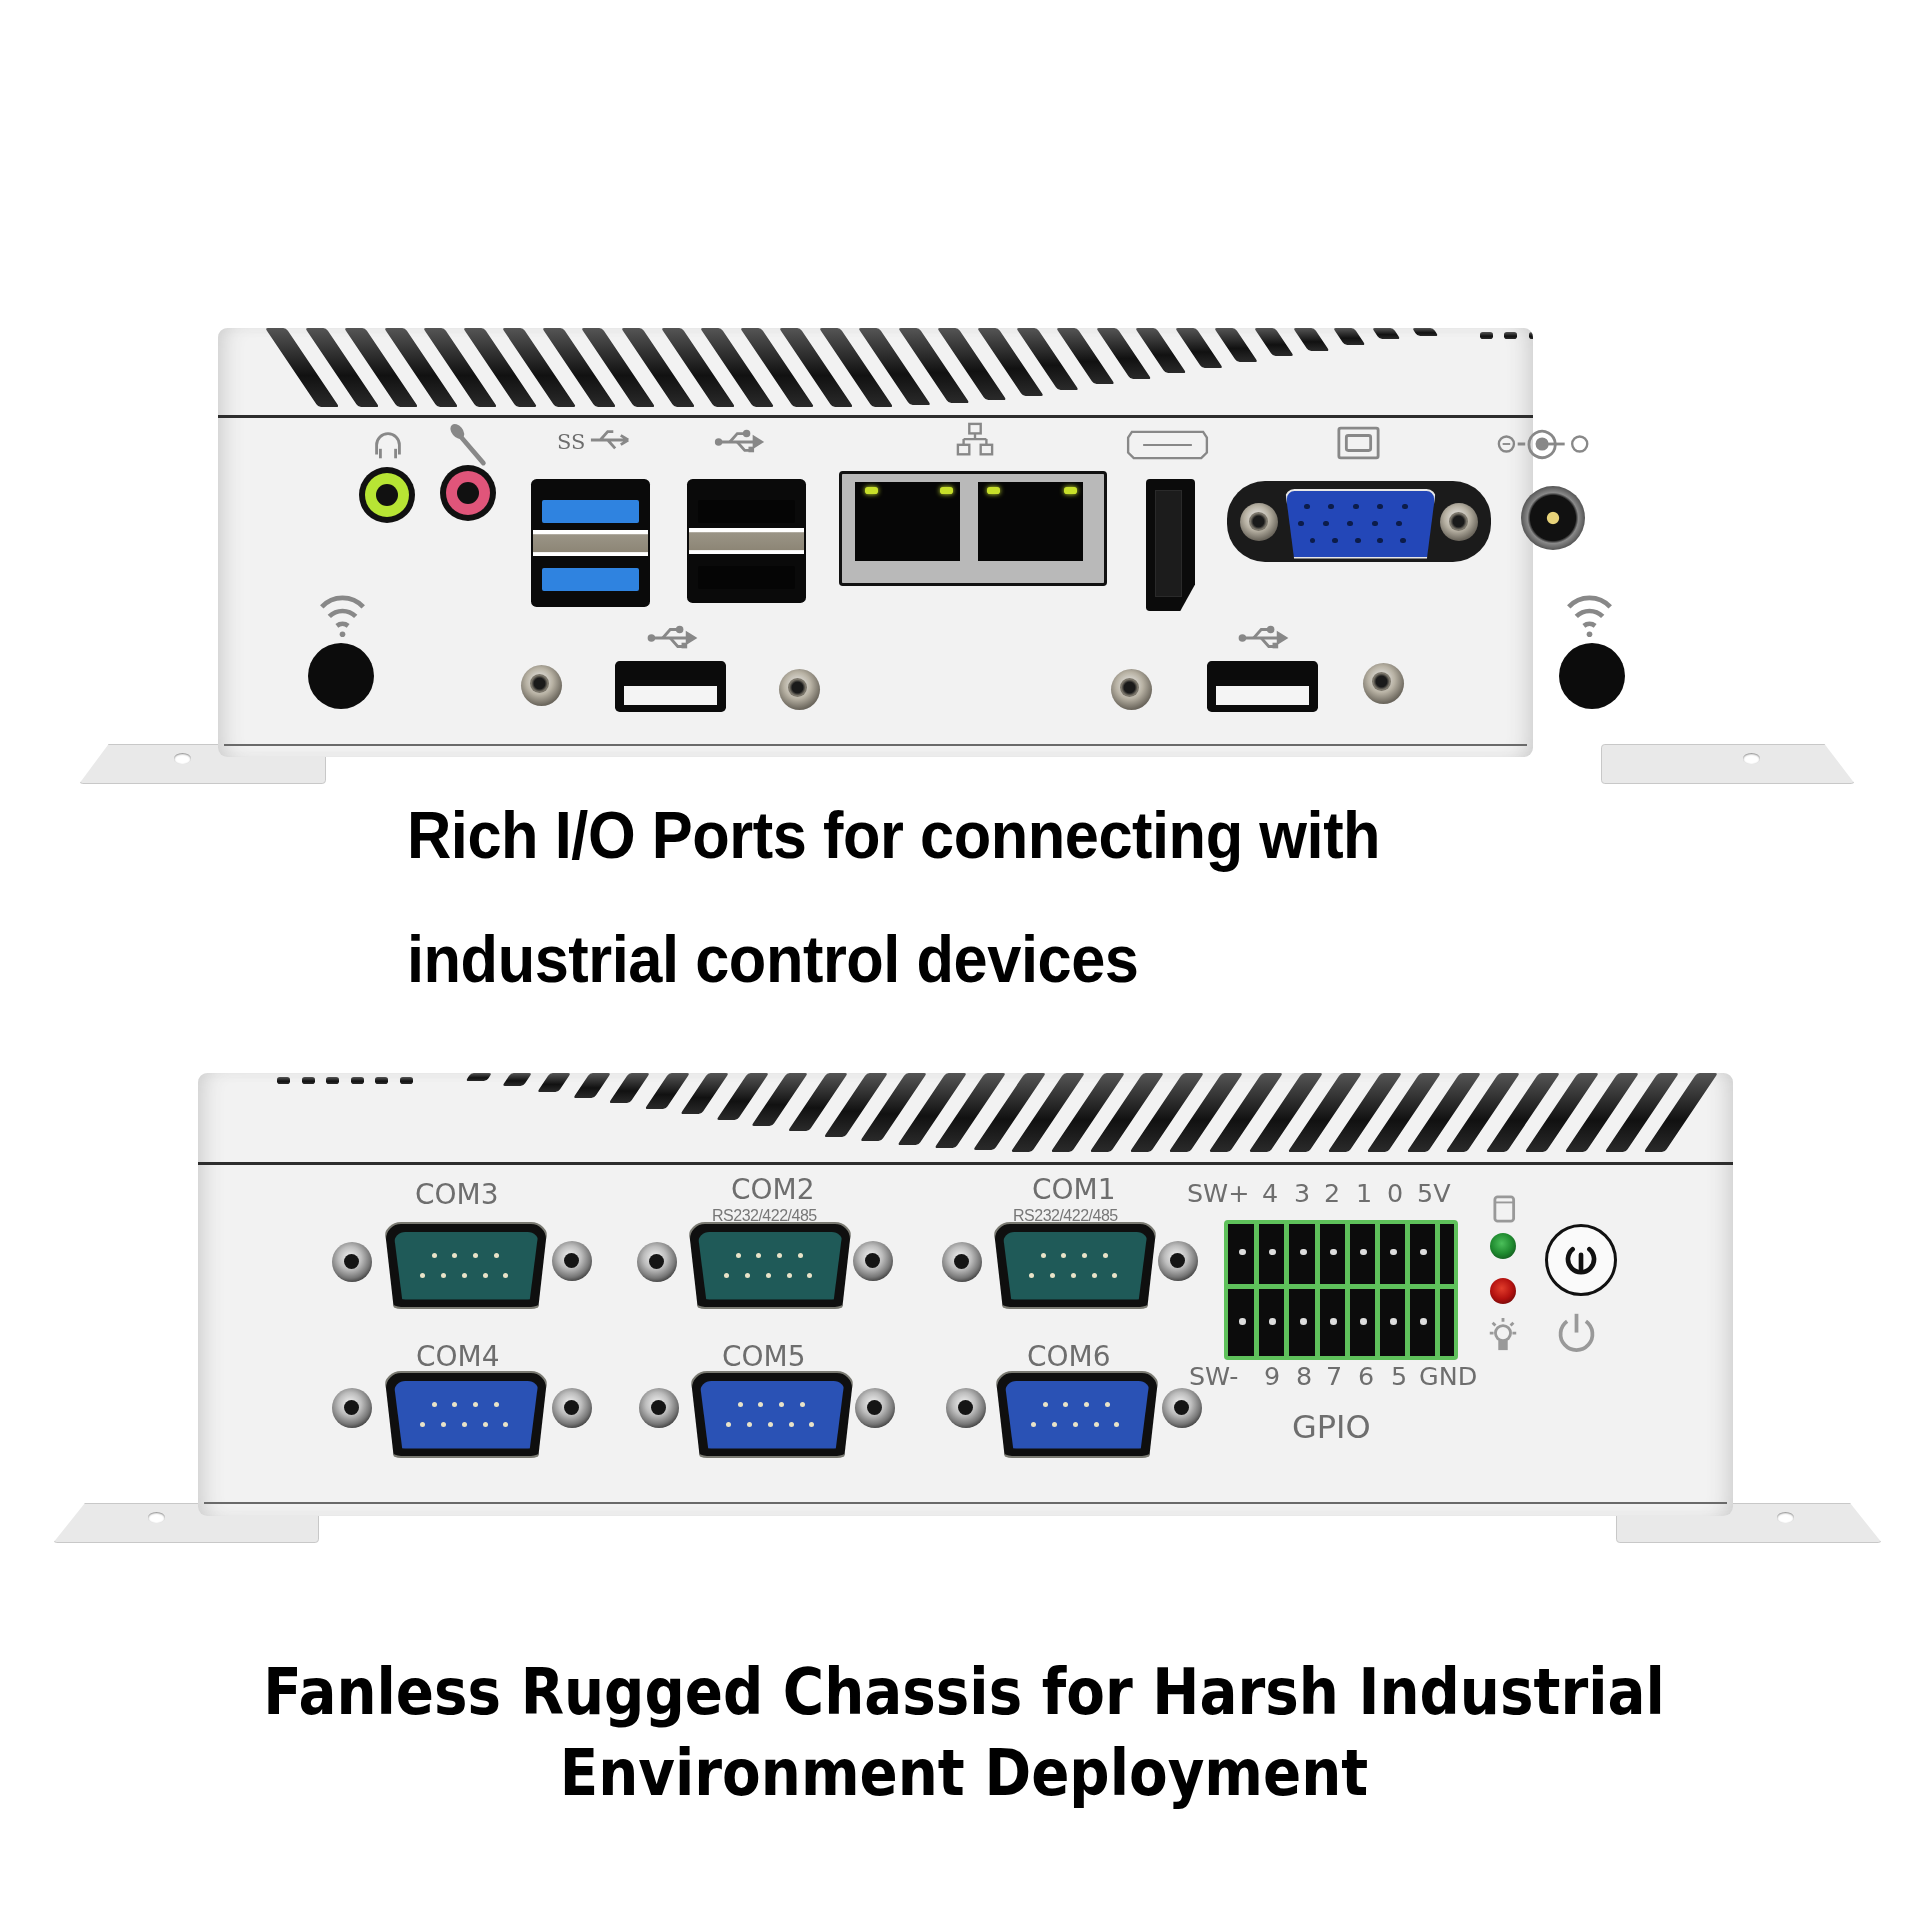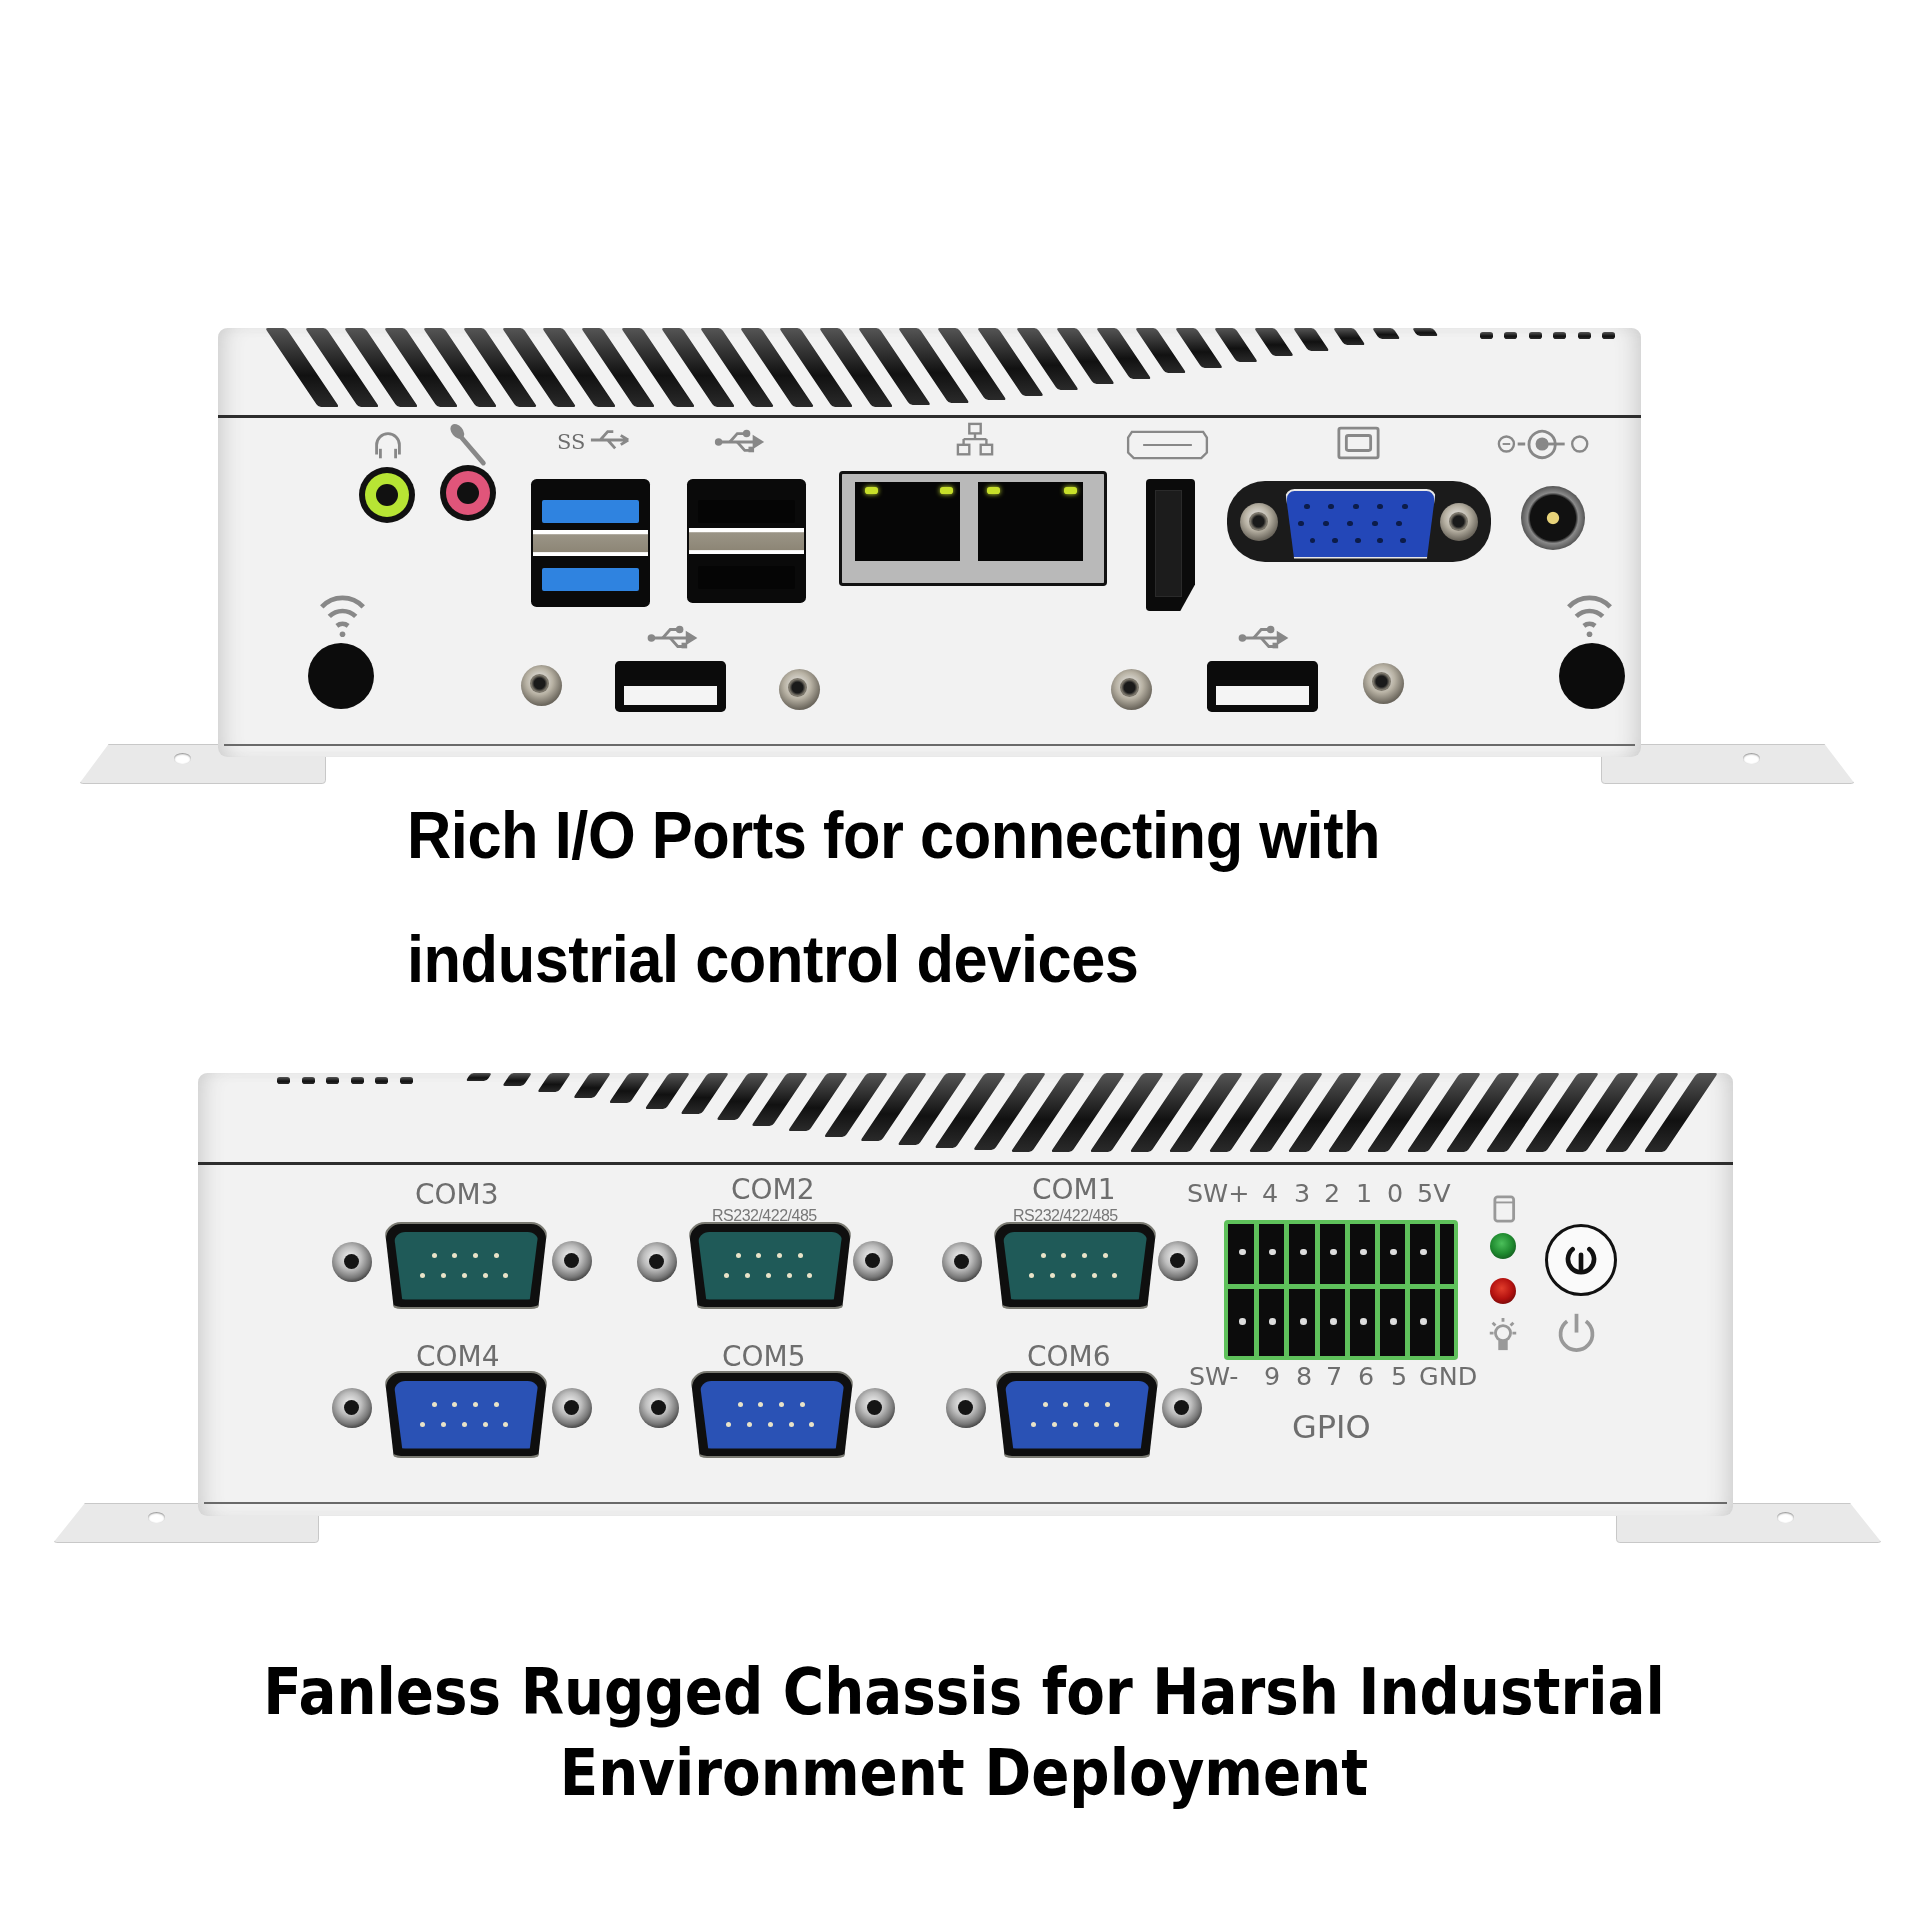--- a/index.html
+++ b/index.html
@@ -71,21 +71,21 @@
 
 <div>
 
   <div class="foot" style="left:79px; top:744px; width:245px; height:38px; clip-path:polygon(12% 0,100% 0,100% 100%,0 100%); border-radius:3.8px;">
     <div class="hole" style="left:94px; top:7.5px;"></div>
   </div>
   <div class="foot" style="left:1601px; top:744px; width:252px; height:38px; clip-path:polygon(0 0,88% 0,100% 100%,0 100%); border-radius:3.8px;">
     <div class="hole" style="left:141px; top:7.5px;"></div>
   </div>
 
-  <div class="chassis" style="left:218px; top:328px; width:1423px; height:429px;">
+  <div class="chassis" style="left:218px; top:328px; width:1315px; height:429px;">
 
     <div class="finband" style="height:90px;">
       <div class="fin" style="left:47px;top:0;width:21px;height:79px;transform:skewX(34deg);"></div>
       <div class="fin" style="left:87px;top:0;width:21px;height:79px;transform:skewX(34deg);"></div>
       <div class="fin" style="left:126px;top:0;width:21px;height:79px;transform:skewX(34deg);"></div>
       <div class="fin" style="left:166px;top:0;width:21px;height:79px;transform:skewX(34deg);"></div>
       <div class="fin" style="left:205px;top:0;width:21px;height:79px;transform:skewX(34deg);"></div>
       <div class="fin" style="left:245px;top:0;width:21px;height:79px;transform:skewX(34deg);"></div>
       <div class="fin" style="left:284px;top:0;width:21px;height:79px;transform:skewX(34deg);"></div>
       <div class="fin" style="left:324px;top:0;width:21px;height:79px;transform:skewX(34deg);"></div>

